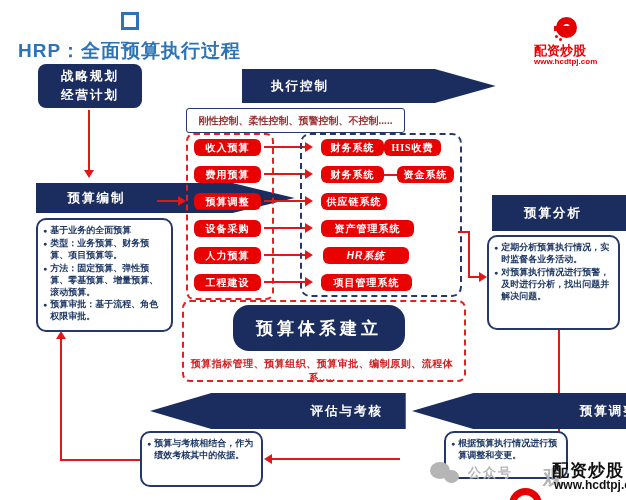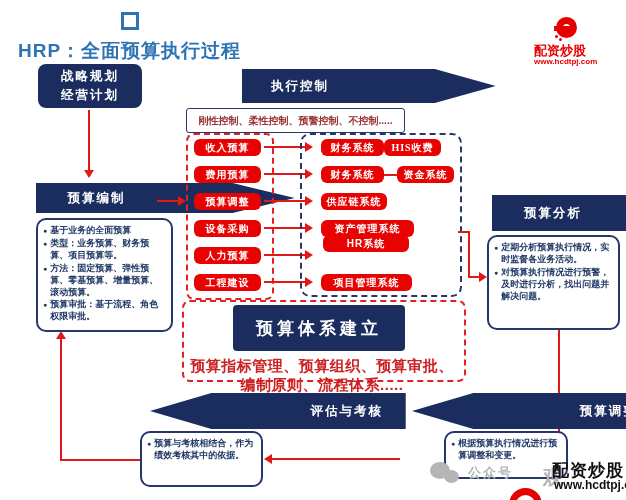--- a/index.html
+++ b/index.html
@@ -43,22 +43,22 @@
   .chip{position:absolute;background:#E90202;color:#fff;font-weight:bold;font-size:10px;
         display:flex;align-items:center;justify-content:center;border-radius:6px;
         letter-spacing:1px;height:17px;}
 
   
   .methods{background:#fff;border:1.5px solid #25376B;border-radius:3px;color:#993333;
            font-weight:bold;font-size:10px;display:flex;align-items:center;justify-content:center;}
 
   
   .build{background:#1B2D5E;color:#fff;font-weight:bold;font-size:17px;letter-spacing:4px;
-         border-radius:4px;display:flex;align-items:center;justify-content:center;}
-  .caption{color:#CC2222;font-weight:bold;font-size:15px;text-align:center;letter-spacing:0.5px;}
+         border-radius:16px;display:flex;align-items:center;justify-content:center;}
+  .caption{color:#CC2222;font-weight:bold;font-size:10px;text-align:center;letter-spacing:0.5px;}
 
   
   .hl{background:#E01818;height:2px;}
   .vl{background:#E01818;width:2px;}
   .arr-r{width:0;height:0;border-top:5px solid transparent;border-bottom:5px solid transparent;border-left:8px solid #E01818;}
   .arr-l{width:0;height:0;border-top:5px solid transparent;border-bottom:5px solid transparent;border-right:8px solid #E01818;}
   .arr-d{width:0;height:0;border-left:5px solid transparent;border-right:5px solid transparent;border-top:8px solid #E01818;}
   .arr-u{width:0;height:0;border-left:5px solid transparent;border-right:5px solid transparent;border-bottom:8px solid #E01818;}
 
   
@@ -157,21 +157,21 @@
 
   <div class="abs dash-navy" style="left:300px;top:133px;width:158px;height:160px;"></div>
   <div class="chip" style="left:321px;top:139px;width:63px;">财务系统</div>
   <div class="abs hl" style="left:384px;top:147px;width:13px;"></div>
   <div class="chip" style="left:384px;top:139px;width:57px;font-family:Liberation Serif, serif;">HIS收费</div>
   <div class="chip" style="left:321px;top:166px;width:63px;">财务系统</div>
   <div class="abs hl" style="left:384px;top:174px;width:13px;"></div>
   <div class="chip" style="left:397px;top:166px;width:57px;">资金系统</div>
   <div class="chip" style="left:321px;top:193px;width:66px;">供应链系统</div>
   <div class="chip" style="left:321px;top:220px;width:93px;">资产管理系统</div>
-  <div class="chip" style="left:323px;top:235px;width:86px;">HR系统</div>
+  <div class="chip" style="left:323px;top:247px;width:86px;font-style:italic;">HR系统</div>
   <div class="chip" style="left:321px;top:274px;width:91px;">项目管理系统</div>
 
   <div class="abs hl" style="left:458px;top:231px;width:12px;"></div>
   <div class="abs vl" style="left:468px;top:231px;height:46px;"></div>
   <div class="abs hl" style="left:468px;top:276px;width:12px;"></div>
   <div class="abs arr-r" style="left:479px;top:272px;"></div>
 
   <div class="abs banner right" style="left:492px;top:195px;width:122px;height:36px;">
     <span>预算分析</span>
   </div>

